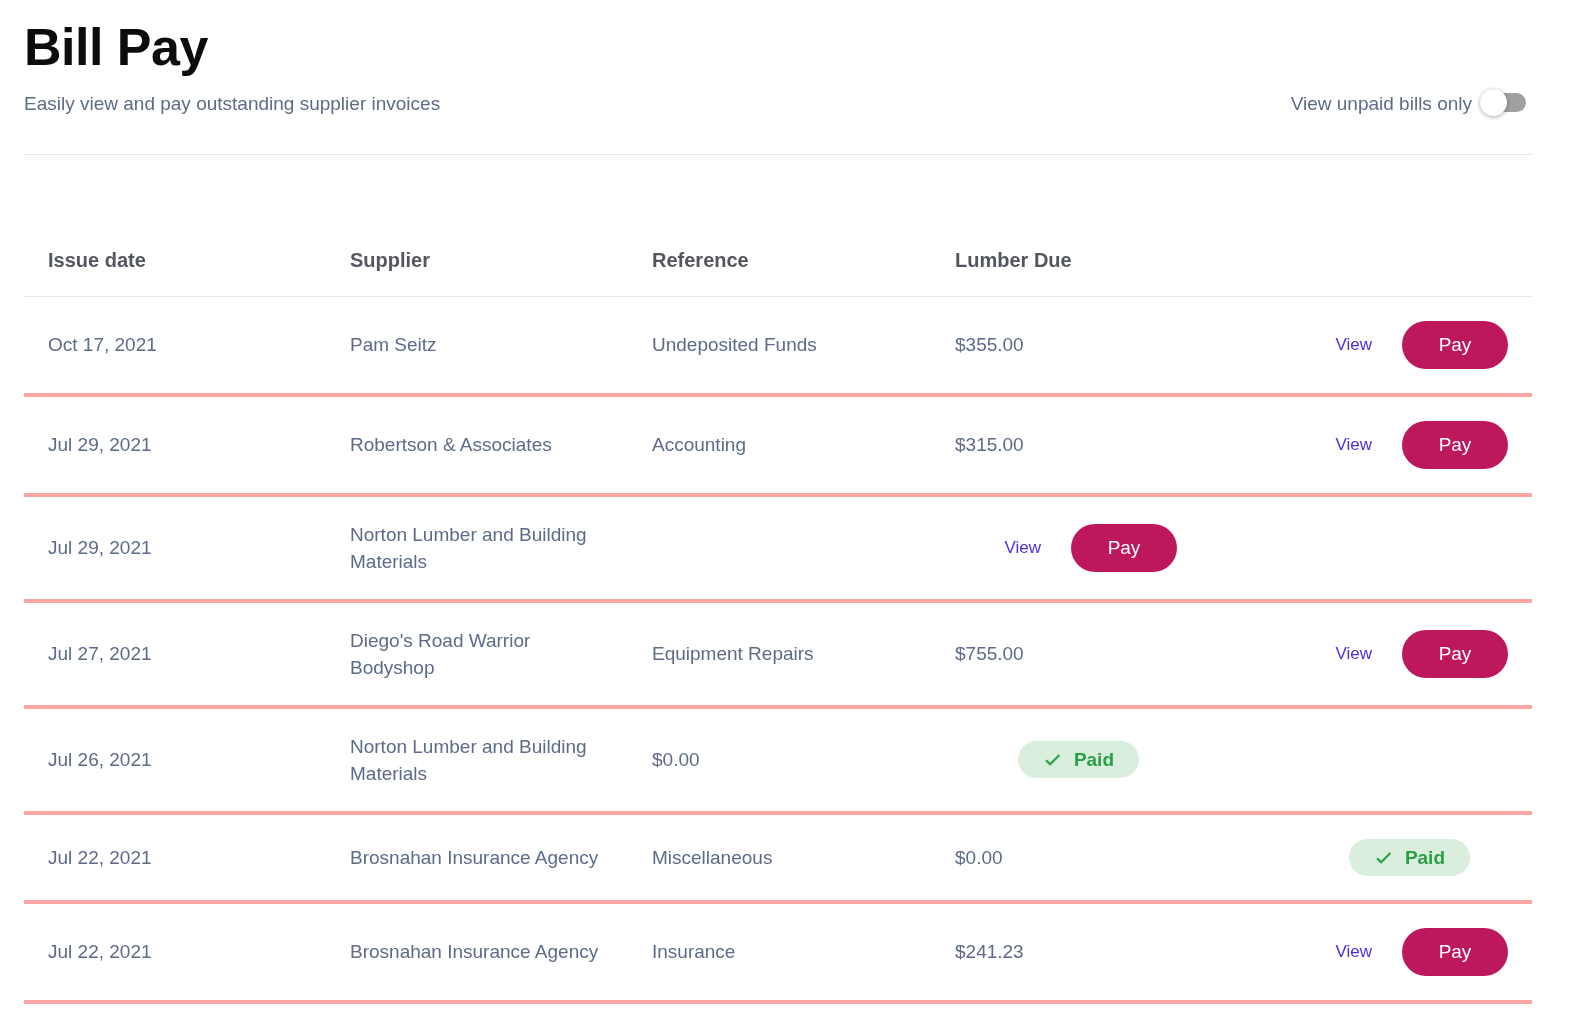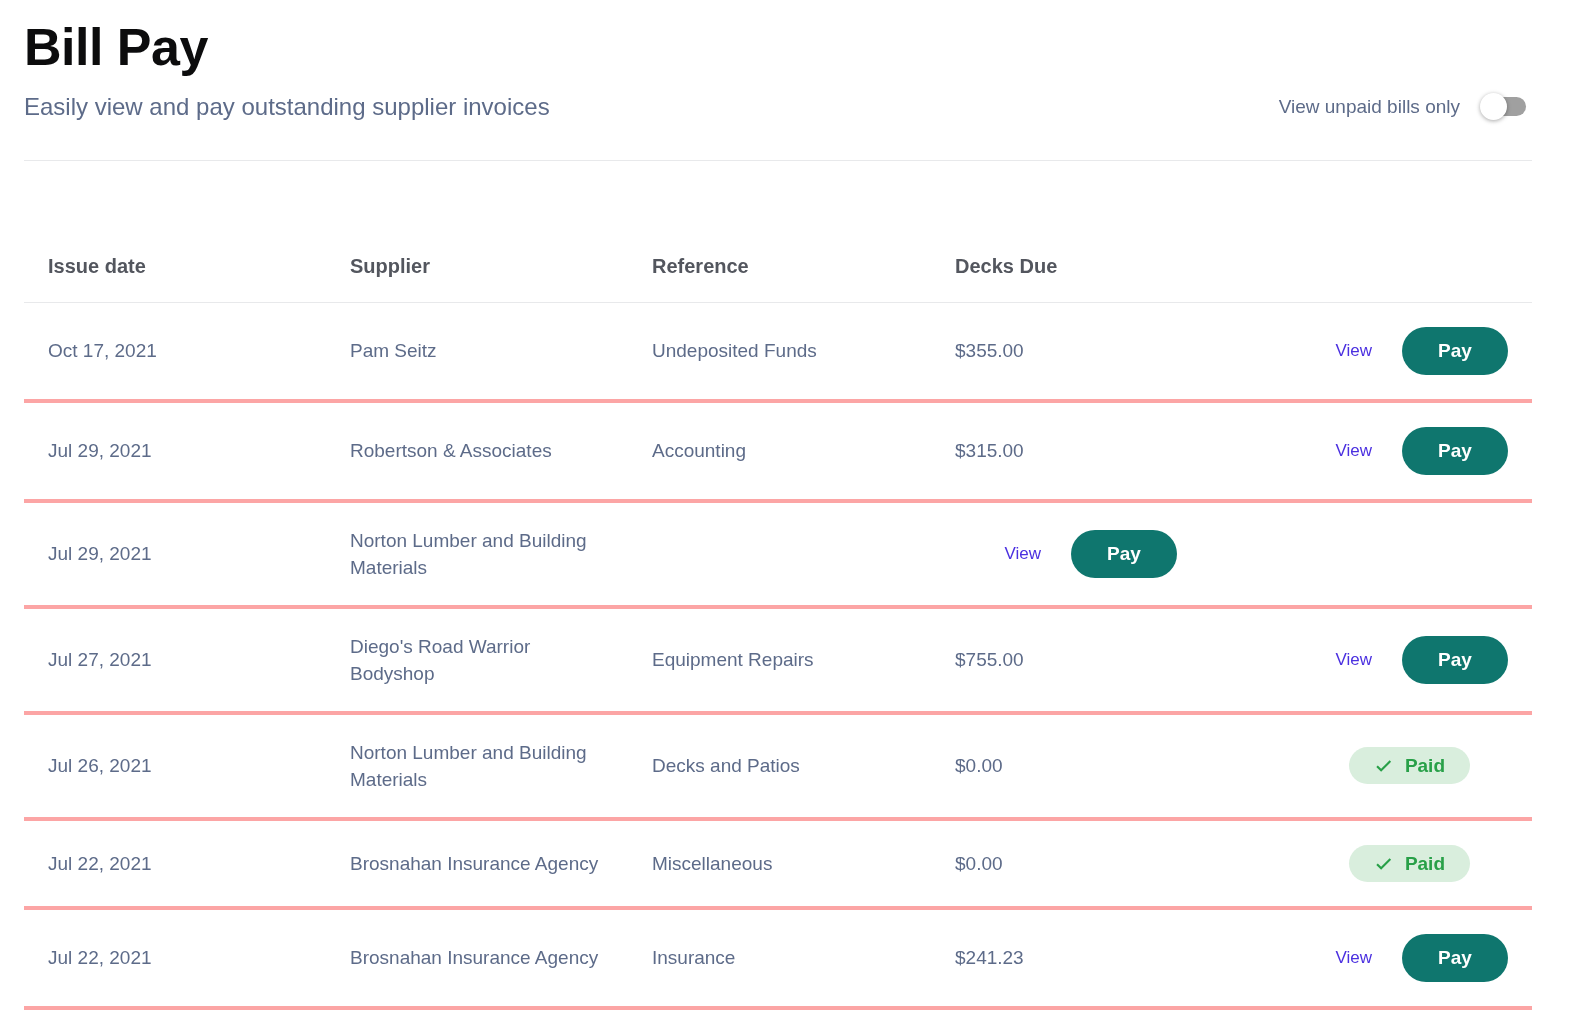--- a/index.html
+++ b/index.html
@@ -26,28 +26,27 @@
     color: #0c0c0d;
     letter-spacing: -0.5px;
   }
   .sub-row {
     margin-top: 18px;
     display: flex;
     justify-content: space-between;
     align-items: center;
   }
   .subtitle {
-    font-size: 24px;
+    font-size: 19px;
     color: #5d6b89;
     text-align: center;
   }
   .toggle-wrap {
     display: flex;
-    align-items: center;
-    gap: 24px;
+    gap: 12px;
     margin-right: 6px;
   }
   .toggle-label { font-size: 19px; color: #5d6b89; }
   .toggle {
     position: relative;
     width: 42px; height: 19px;
     background: #a0a0a0;
     border-radius: 10px;
     display: inline-block;
     cursor: pointer;
@@ -104,25 +103,25 @@
     font-weight: 400;
     color: #4b30e0;
     cursor: pointer;
     text-decoration: none;
   }
   .pay-button {
     width: 106px;
     height: 48px;
     border: none;
     border-radius: 24px;
-    background: #0f766e;
+    background: #be185d;
     color: #ffffff;
     font-family: "Liberation Sans", sans-serif;
     font-size: 19px;
-    font-weight: 700;
+    font-weight: 400;
     cursor: pointer;
     display: inline-flex;
     align-items: center;
     justify-content: center;
   }
   .paid-badge {
     display: inline-flex;
     align-items: center;
     justify-content: center;
     gap: 12px;
@@ -157,21 +156,21 @@
     </div>
   </div>
 
   <hr class="top-divider">
 
   <div class="table">
     <div class="grid-cols thead">
       <div class="cell th">Issue date</div>
       <div class="cell th">Supplier</div>
       <div class="cell th">Reference</div>
-      <div class="cell th">Decks Due</div>
+      <div class="cell th">Lumber Due</div>
       <div class="cell th"></div>
     </div>
     <div id="rows">
         <div class="grid-cols row unpaid">
     <div class="cell">Oct 17, 2021</div>
     <div class="cell">Pam Seitz</div>
     <div class="cell">Undeposited Funds</div>
     <div class="cell">$355.00</div>
     <div class="actions-cell">
       <a class="view-link">View</a>
@@ -207,21 +206,20 @@
     <div class="cell">$755.00</div>
     <div class="actions-cell">
       <a class="view-link">View</a>
       <button class="pay-button">Pay</button>
 
     </div>
   </div>
         <div class="grid-cols row paid">
     <div class="cell">Jul 26, 2021</div>
     <div class="cell">Norton Lumber and Building Materials</div>
-    <div class="cell">Decks and Patios</div>
     <div class="cell">$0.00</div>
     <div class="actions-cell">
 
       <span class="paid-badge">
         <svg class="check-icon" viewBox="0 0 24 24" aria-hidden="true">
           <path d="M9 16.2 4.8 12l-1.9 1.9L9 20 21.6 7.4 19.7 5.5z" fill="#28a048"></path>
         </svg>
         <span class="paid-text">Paid</span>
       </span>
     </div>

